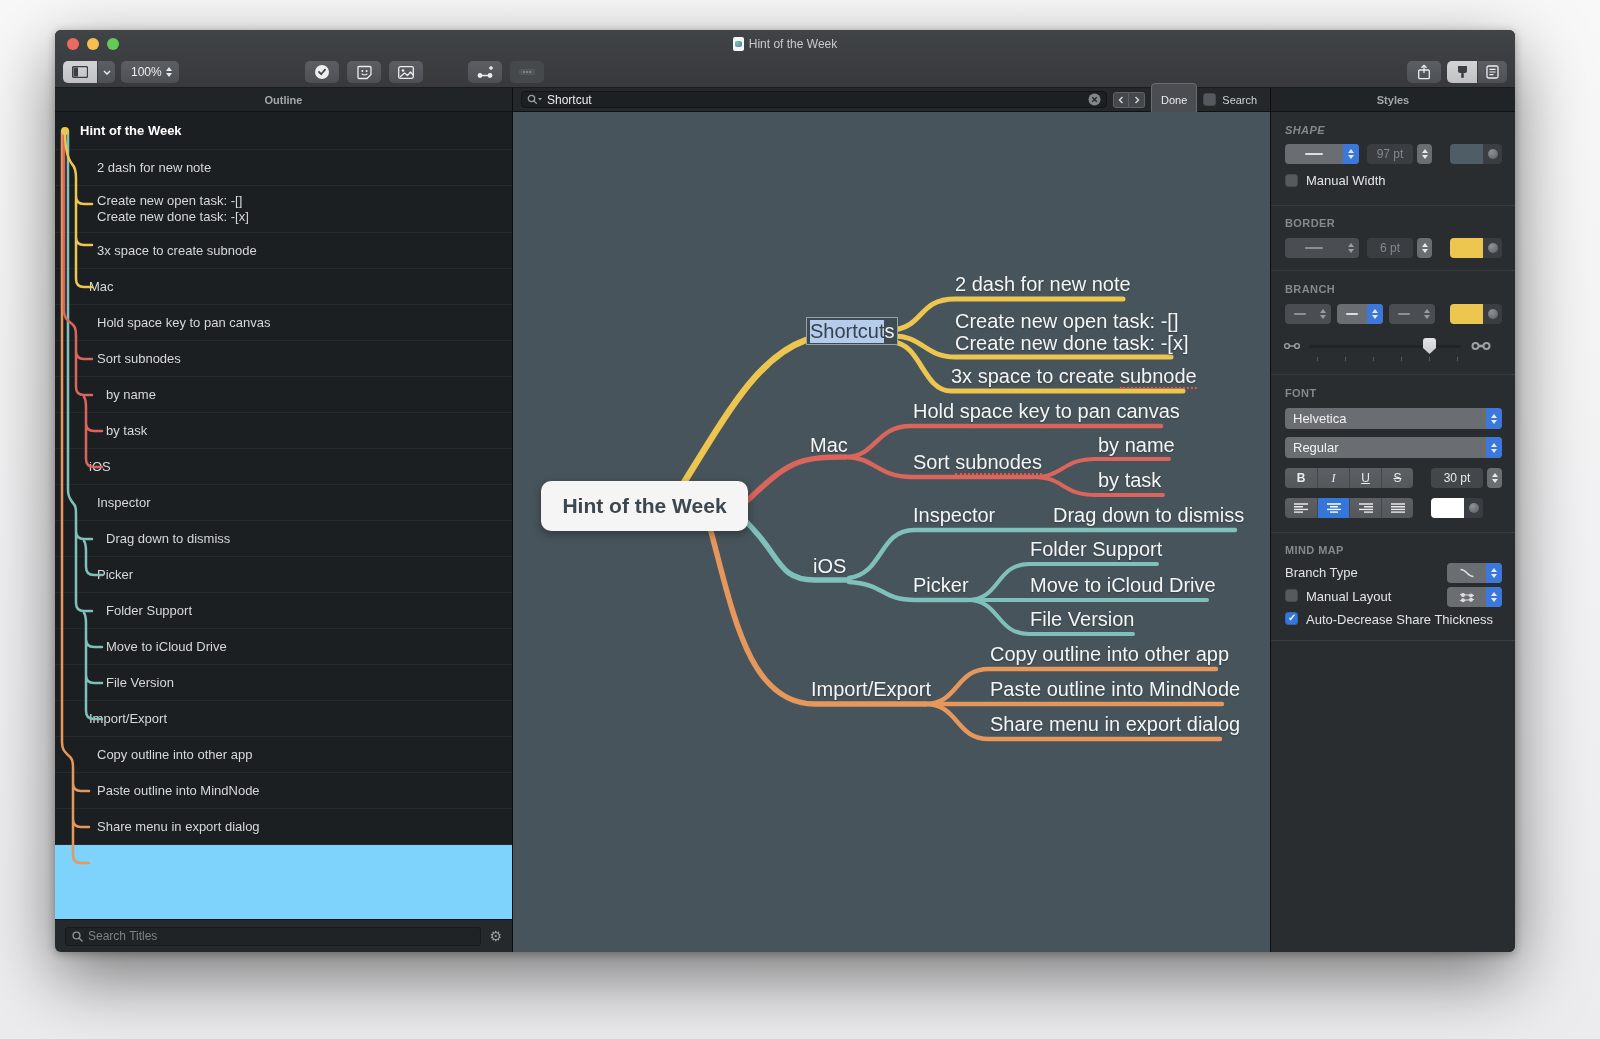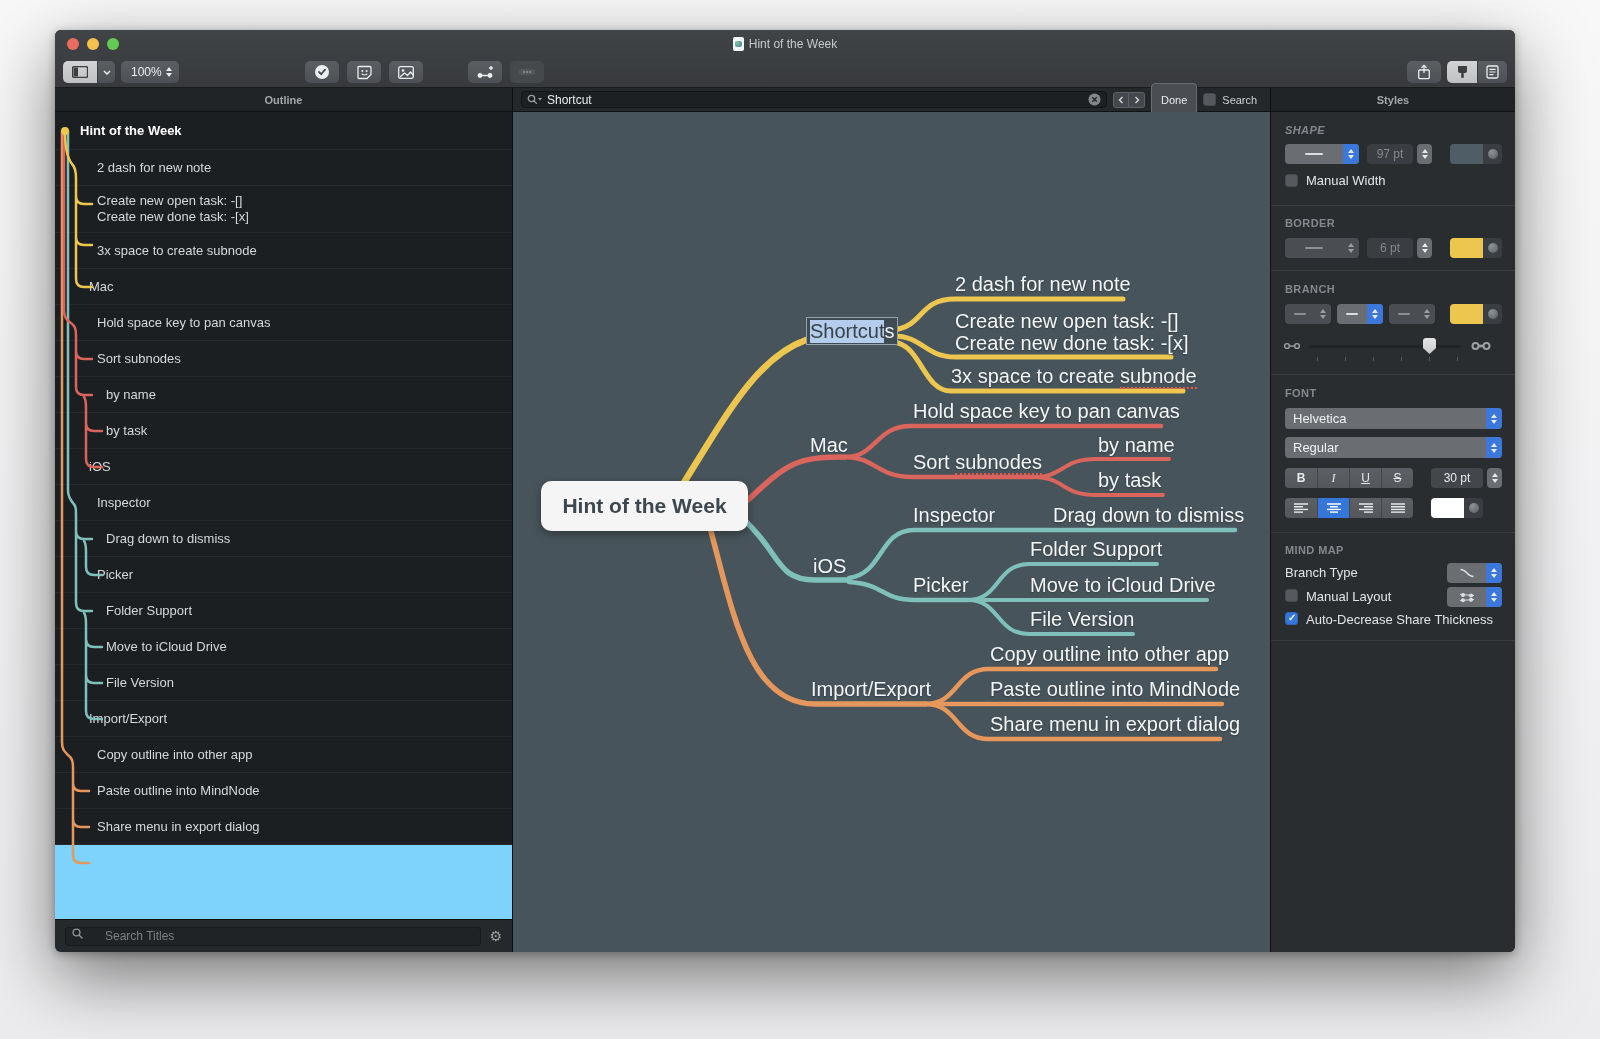--- a/index.html
+++ b/index.html
@@ -52,21 +52,21 @@
     color:#d6d8da; font-size:13px; background:#1c1f22; border-bottom:1px solid #272a2d; z-index:0; }
   .row .txt { position:relative; z-index:2; }
   .row.root { height:38px; font-weight:bold; color:#fff; }
   .row.tall { height:47px; flex-direction:column; align-items:flex-start; justify-content:center; line-height:16px; }
   .row.selected { background:linear-gradient(#577599,#4a6b96); color:#fff; border-bottom-color:#3c5d88; }
   .ind0{ padding-left:25px; } .ind1{ padding-left:34px; } .ind2{ padding-left:42px; } .ind3{ padding-left:51px; }
   .branchlines { position:absolute; left:0; top:0; z-index:1; pointer-events:none; }
   .sidebar-bottom { position:absolute; left:0; right:0; bottom:0; height:33px; background:#26292c;
     border-top:1px solid #0f1113; display:flex; align-items:center; padding:0 10px; gap:8px; }
   .sb-search { flex:1; height:19px; background:#202326; border:1px solid #17191b; border-radius:3px;
-    display:flex; padding:0 6px; gap:22px; }
+    display:flex; align-items:center; padding:0 6px; gap:5px; }
   .sb-search input { flex:1; background:transparent; border:none; outline:none; color:#cfd2d4; font-size:12px;
     font-family:"Liberation Sans",sans-serif; }
   .sb-search input::placeholder { color:#7d8184; }
   .gear { color:#9da1a4; font-size:14px; line-height:1; }
 
   
   .canvascol { flex:1; display:flex; flex-direction:column; }
   .findbar { height:24px; background:#25282b; border-bottom:1px solid #101214;
     display:flex; align-items:center; padding:0 8px; gap:6px; }
   .findfield { width:586px; height:17px; background:#1d2023; border:1px solid #121416; border-radius:4px;

